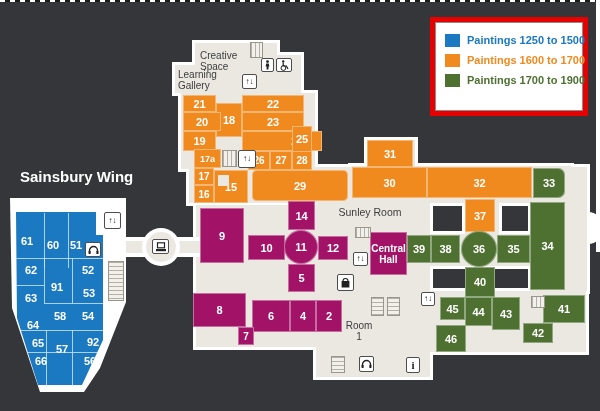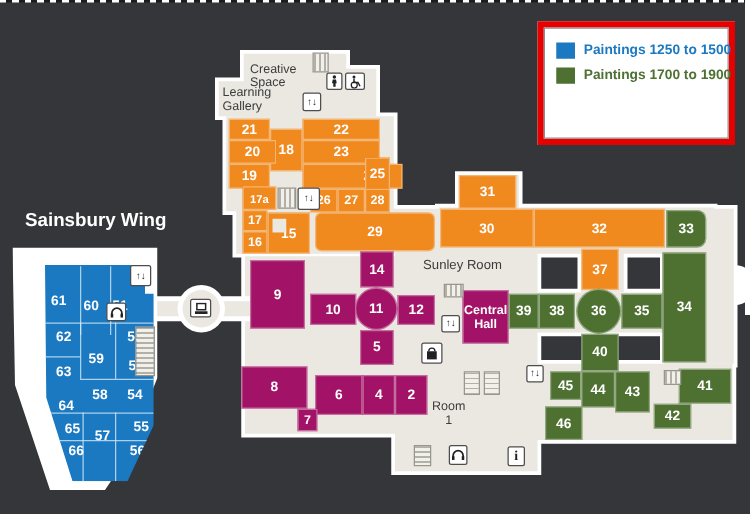--- a/index.html
+++ b/index.html
@@ -28,21 +28,21 @@
   #right-strip{position:absolute;left:596px;top:0;width:4px;height:252px;background:#fff;}
   #legend{position:absolute;left:430px;top:17px;width:158px;height:99px;
         border:5px solid #e60000;background:#fff;box-sizing:border-box;padding-left:43px;}
   #legend-inner{position:absolute;inset:0;border:1px solid #8d8d8d;padding:7px 0 0 9px;box-sizing:border-box;}
   .legend-row{display:flex;align-items:center;height:20px;}
   .legend-sw{width:15px;height:13px;margin-right:7px;flex:none;}
   .legend-txt{font-size:11px;font-weight:bold;white-space:nowrap;}
   #sainsbury-white{position:absolute;left:8px;top:196px;width:120px;height:200px;background:#fff;
         clip-path:polygon(2px 2px,118px 2px,118px 106px,92px 172px,76px 196px,32px 196px,4px 112px);}
   #sainsbury-blue{position:absolute;left:14px;top:210px;width:104px;height:178px;background:#1b79c1;
-        clip-path:polygon(2px 2px,82px 2px,82px 25px,89px 25px,89px 130px,68px 175px,24px 175px,3px 108px);margin-left:20px;}
+        clip-path:polygon(2px 2px,82px 2px,82px 25px,89px 25px,89px 130px,68px 175px,24px 175px,3px 108px);}
   #bridge-node-w{position:absolute;left:142px;top:228px;width:38px;height:38px;border-radius:50%;background:#fff;}
   #bridge-node-f{position:absolute;left:146px;top:232px;width:30px;height:30px;border-radius:50%;background:#eae8e1;}
   #bump{position:absolute;left:572px;top:212px;width:32px;height:32px;border-radius:50%;background:#fff;}
   .title{position:absolute;color:#fff;font-weight:bold;font-size:15px;}
   .two-line{text-align:center;}
   svg{display:block;}
 </style>
 </head>
 <body>
 
@@ -96,30 +96,30 @@
     <div class="line" style="left:2px;top:75px;width:28px;height:1px;"></div>
     <div class="line" style="left:30px;top:93px;width:59px;height:1px;"></div>
     <div class="line" style="left:3px;top:120px;width:86px;height:1px;"></div>
     <div class="line" style="left:32px;top:120px;width:1px;height:55px;"></div>
     <div class="line" style="left:58px;top:120px;width:1px;height:55px;"></div>
     <div class="line" style="left:8px;top:142px;width:81px;height:1px;"></div>
     <span class="numlbl" style="left:13px;top:31px;">61</span>
     <span class="numlbl" style="left:39px;top:35px;">60</span>
     <span class="numlbl" style="left:62px;top:35px;">51</span>
     <span class="numlbl" style="left:17px;top:60px;">62</span>
-    <span class="numlbl" style="left:43px;top:77px;">59</span>
+    <span class="numlbl" style="left:43px;top:77px;">91</span>
     <span class="numlbl" style="left:74px;top:60px;">52</span>
     <span class="numlbl" style="left:17px;top:88px;">63</span>
     <span class="numlbl" style="left:75px;top:83px;">53</span>
     <span class="numlbl" style="left:19px;top:115px;">64</span>
     <span class="numlbl" style="left:46px;top:106px;">58</span>
     <span class="numlbl" style="left:74px;top:106px;">54</span>
     <span class="numlbl" style="left:24px;top:133px;">65</span>
     <span class="numlbl" style="left:48px;top:139px;">57</span>
-    <span class="numlbl" style="left:79px;top:132px;">55</span>
+    <span class="numlbl" style="left:79px;top:132px;">92</span>
     <span class="numlbl" style="left:27px;top:151px;">66</span>
     <span class="numlbl" style="left:76px;top:151px;">56</span>
   </div>
   <div class="stairs-h" style="left:108px;top:261px;width:16px;height:40px;"></div>
   <div class="icon" style="left:104px;top:212px;width:17px;height:17px;">
       <span>↑↓</span>
     </div>
   <div class="icon" style="left:85px;top:242px;width:16px;height:15px;">
     <svg width="11" height="10" viewBox="0 0 11 10">
         <path d="M1.5 8 V5.5 a4 4 0 0 1 8 0 V8" fill="none" stroke="#222" stroke-width="1.4"></path>
@@ -340,19 +340,23 @@
       <span>i</span>
     </div>
 
   <div id="legend">
     <div id="legend-inner">
       <div class="legend-row">
         <span class="legend-sw" style="background:#1b79c1;"></span>
         <span class="legend-txt" style="color:#1b79c1;">Paintings 1250 to 1500</span>
       </div>
       <div class="legend-row">
+        <span class="legend-sw" style="background:#f0891e;"></span>
+        <span class="legend-txt" style="color:#f0891e;">Paintings 1600 to 1700</span>
+      </div>
+      <div class="legend-row">
         <span class="legend-sw" style="background:#4e7132;"></span>
         <span class="legend-txt" style="color:#4e7132;">Paintings 1700 to 1900</span>
       </div>
     </div>
   </div>
 
 </div>
 
 </body></html>

